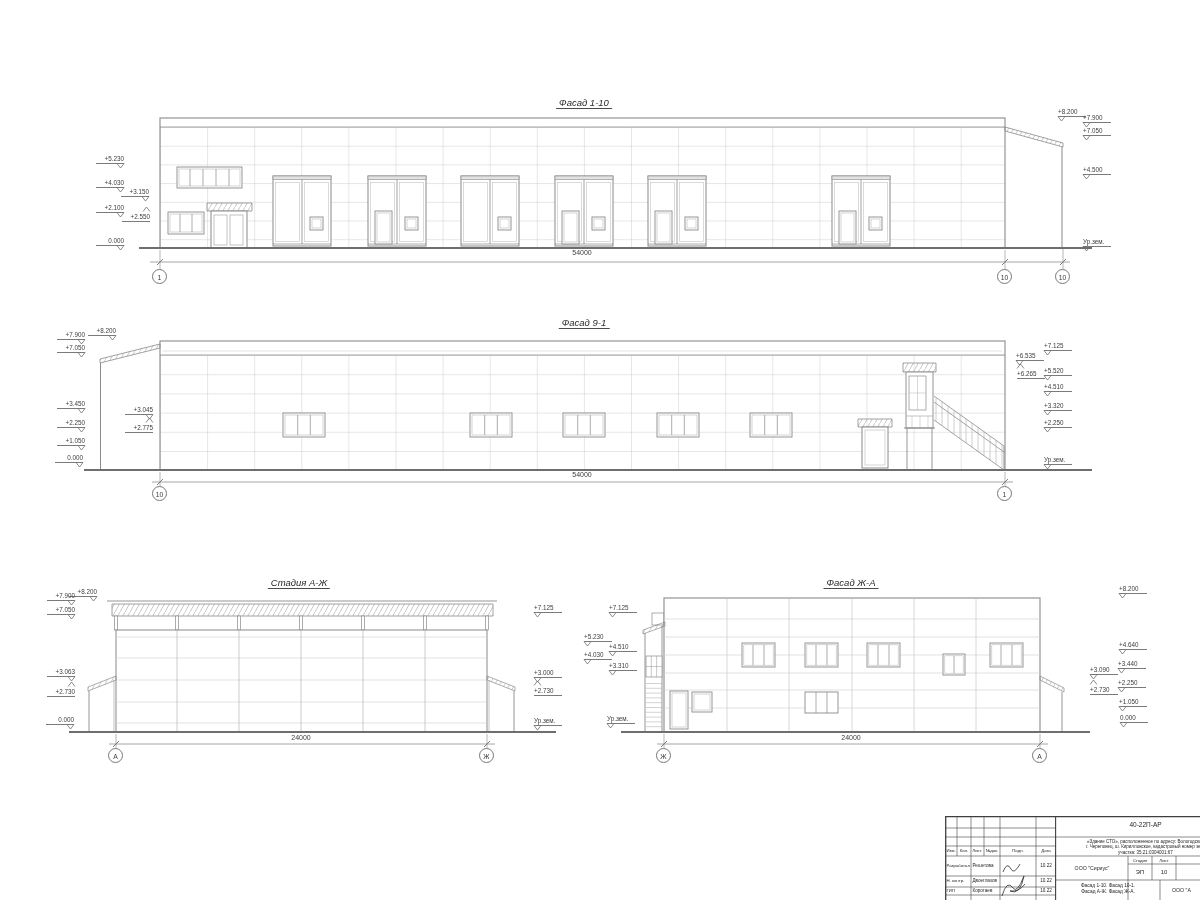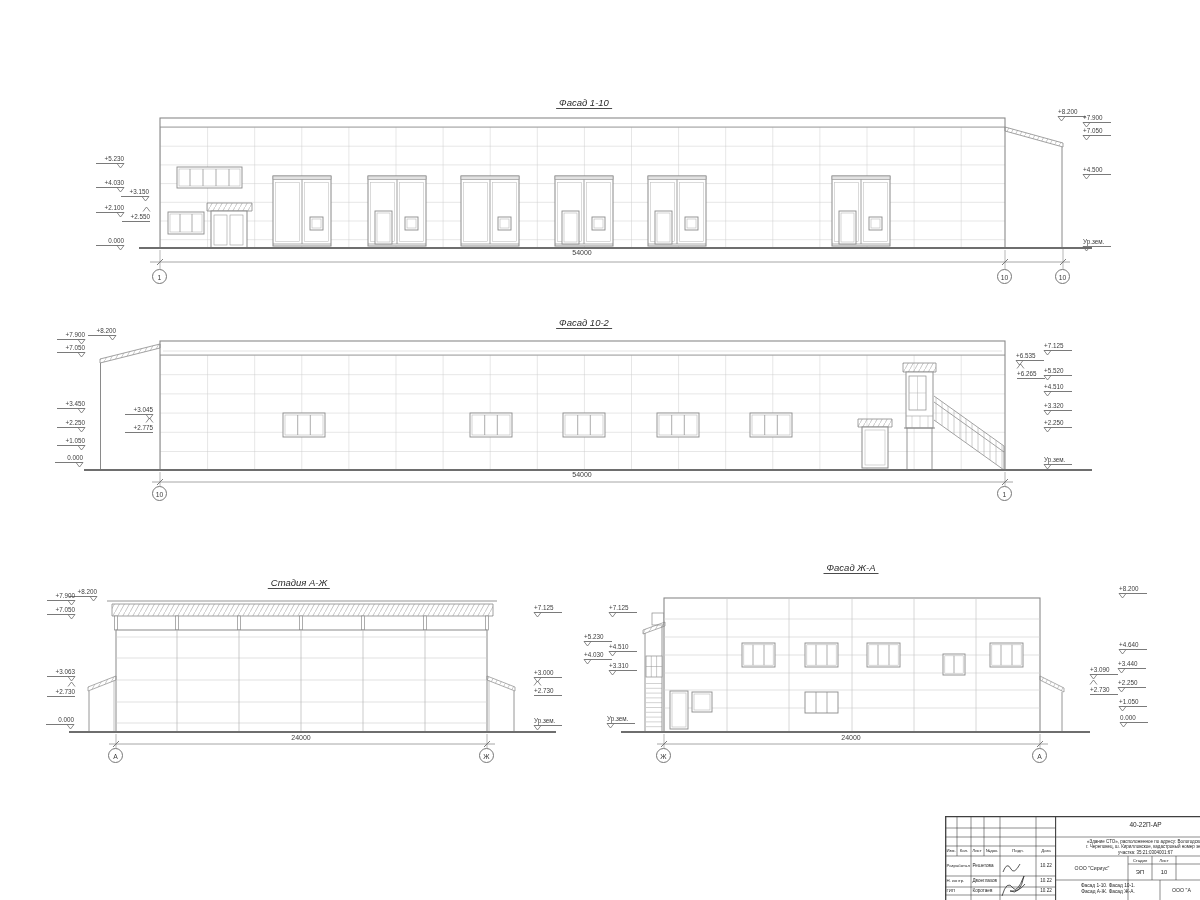--- a/index.html
+++ b/index.html
@@ -267,21 +267,21 @@
         </svg></div>
       <div class="emark R" style="left: 1083px; top: 126px;"><span>+7.050</span><svg class="tick" width="9" height="6">
           <path d="M1,0.5 L4.5,5 L8,0.5" fill="none" stroke="#6f6f6f" stroke-width="0.8"></path>
         </svg></div>
       <div class="emark R" style="left: 1083px; top: 165px;"><span>+4.500</span><svg class="tick" width="9" height="6">
           <path d="M1,0.5 L4.5,5 L8,0.5" fill="none" stroke="#6f6f6f" stroke-width="0.8"></path>
         </svg></div>
       <div class="emark R" style="left: 1083px; top: 237px;"><span>Ур.зем.</span><svg class="tick" width="9" height="6">
           <path d="M1,0.5 L4.5,5 L8,0.5" fill="none" stroke="#6f6f6f" stroke-width="0.8"></path>
         </svg></div>
-      <div class="ftitle" style="left: 584px; top: 317px;">Фасад 10-2</div>
+      <div class="ftitle" style="left: 584px; top: 317px;">Фасад 9-1</div>
       <div class="dimlab" style="left: 582px; top: 471px;">54000</div>
       <div class="bubble" style="left: 152px; top: 486px;">10</div>
       <div class="bubble" style="left: 997px; top: 486px;">1</div>
       <div class="emark L" style="left: 88px; top: 326px;"><span>+8.200</span><svg class="tick" width="9" height="6">
           <path d="M1,0.5 L4.5,5 L8,0.5" fill="none" stroke="#6f6f6f" stroke-width="0.8"></path>
         </svg></div>
       <div class="emark L" style="left: 57px; top: 330px;"><span>+7.900</span><svg class="tick" width="9" height="6">
           <path d="M1,0.5 L4.5,5 L8,0.5" fill="none" stroke="#6f6f6f" stroke-width="0.8"></path>
         </svg></div>
       <div class="emark L" style="left: 57px; top: 343px;"><span>+7.050</span><svg class="tick" width="9" height="6">
@@ -356,21 +356,21 @@
         </svg></div>
       <div class="emark R" style="left: 534px; top: 668px;"><span>+3.000</span><svg class="tick" width="9" height="6">
           <path d="M1,0.5 L4.5,5 L8,0.5" fill="none" stroke="#6f6f6f" stroke-width="0.8"></path>
         </svg></div>
       <div class="emark R F" style="left: 534px; top: 686px;"><span>+2.730</span><svg class="tick" width="9" height="6">
           <path d="M1,0.5 L4.5,5 L8,0.5" fill="none" stroke="#6f6f6f" stroke-width="0.8"></path>
         </svg></div>
       <div class="emark R" style="left: 534px; top: 716px;"><span>Ур.зем.</span><svg class="tick" width="9" height="6">
           <path d="M1,0.5 L4.5,5 L8,0.5" fill="none" stroke="#6f6f6f" stroke-width="0.8"></path>
         </svg></div>
-      <div class="ftitle" style="left: 851px; top: 562px;">Фасад Ж-А</div>
+      <div class="ftitle" style="left: 851px; top: 577px;">Фасад Ж-А</div>
       <div class="dimlab" style="left: 851px; top: 734px;">24000</div>
       <div class="bubble" style="left: 656px; top: 748px;">Ж</div>
       <div class="bubble" style="left: 1032px; top: 748px;">А</div>
       <div class="emark R" style="left: 609px; top: 603px;"><span>+7.125</span><svg class="tick" width="9" height="6">
           <path d="M1,0.5 L4.5,5 L8,0.5" fill="none" stroke="#6f6f6f" stroke-width="0.8"></path>
         </svg></div>
       <div class="emark R" style="left: 584px; top: 632px;"><span>+5.230</span><svg class="tick" width="9" height="6">
           <path d="M1,0.5 L4.5,5 L8,0.5" fill="none" stroke="#6f6f6f" stroke-width="0.8"></path>
         </svg></div>
       <div class="emark R" style="left: 609px; top: 642px;"><span>+4.510</span><svg class="tick" width="9" height="6">

